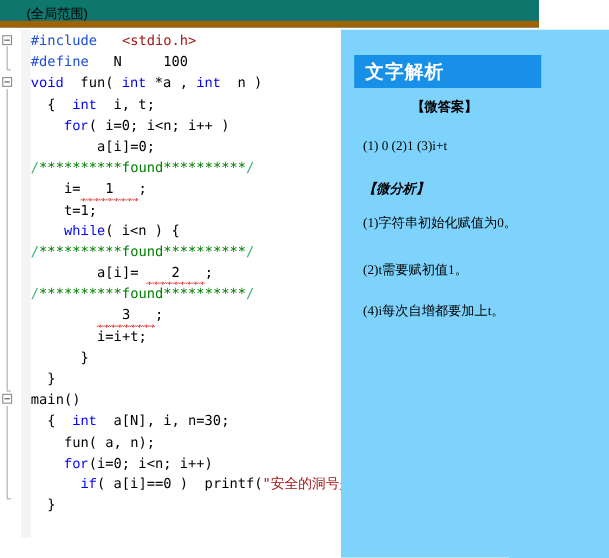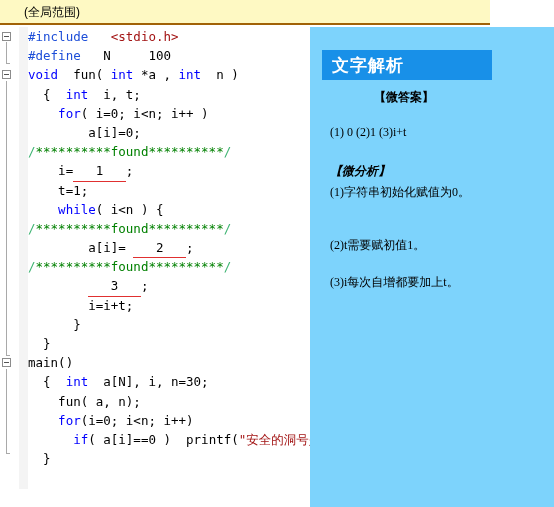--- a/index.html
+++ b/index.html
@@ -7,22 +7,22 @@
     width:554px;height:507px;
     background:#ffffff;
     font-family:"Liberation Serif","DejaVu Serif",serif;
     overflow:hidden;
     position:relative;
   }
 
   
   #scope-bar{
     position:absolute;left:0;top:0;width:490px;height:25px;
-    background:#fef9c3;
-    border-bottom:2px solid #a16207;
+    background:#0f766e;
+    border-bottom:6px solid #a16207;
     box-sizing:border-box;
   }
   #scope-bar .scope-text{
     position:absolute;left:24px;top:4px;
     font-family:"Liberation Sans","DejaVu Sans",sans-serif;
     font-size:12px;color:#000;
     letter-spacing:0px;
   }
   #scope-bar-right-fill{
     position:absolute;left:490px;top:0;width:64px;height:25px;background:#ffffff;
@@ -62,21 +62,21 @@
     width:5px;height:1px;background:#555;
   }
   .vline{
     position:absolute;width:1px;background:#a9a9a9;
   }
   .vtick{
     position:absolute;height:1px;width:4px;background:#a9a9a9;
   }
 
   
-  .kw{color:#0000ff;}
+  .kw{color:#0000ff;font-family:Liberation Mono, monospace;}
   .pp{color:#1d4ed8;}
   .str{color:#a31515;}
   .hdr{color:#a31515;margin-top:24px;}
   .cmt{color:#008000;text-align:center;}
   .cmt-slash{color:#3cb371;}
   .wav{
     position:relative;
     display:inline-block;
   }
   .wav::after{
@@ -137,17 +137,17 @@
 </div>
 
 <div id="panel">
   <div id="panel-header">
     <span class="title">文字解析</span>
   </div>
   <div id="panel-body">
       <div class="p-txt p-head" style="top: 62px; margin-left: 44px;">【微答案】</div>
       <div class="p-txt" style="top: 98px;">(1) 0 (2)1 (3)i+t</div>
       <div class="p-txt p-head" style="top: 136px; font-style: italic;">【微分析】</div>
-      <div class="p-txt" style="top: 157px;">(1)字符串初始化赋值为0。</div>
+      <div class="p-txt" style="top: 167px;">(1)字符串初始化赋值为0。</div>
       <div class="p-txt" style="top: 210px;">(2)t需要赋初值1。</div>
-      <div class="p-txt" style="top: 247px;">(3)i每次自增都要加上t。</div>
+      <div class="p-txt" style="top: 247px;">(4)i每次自增都要加上t。</div>
     </div>
 </div>
 
 </body></html>

